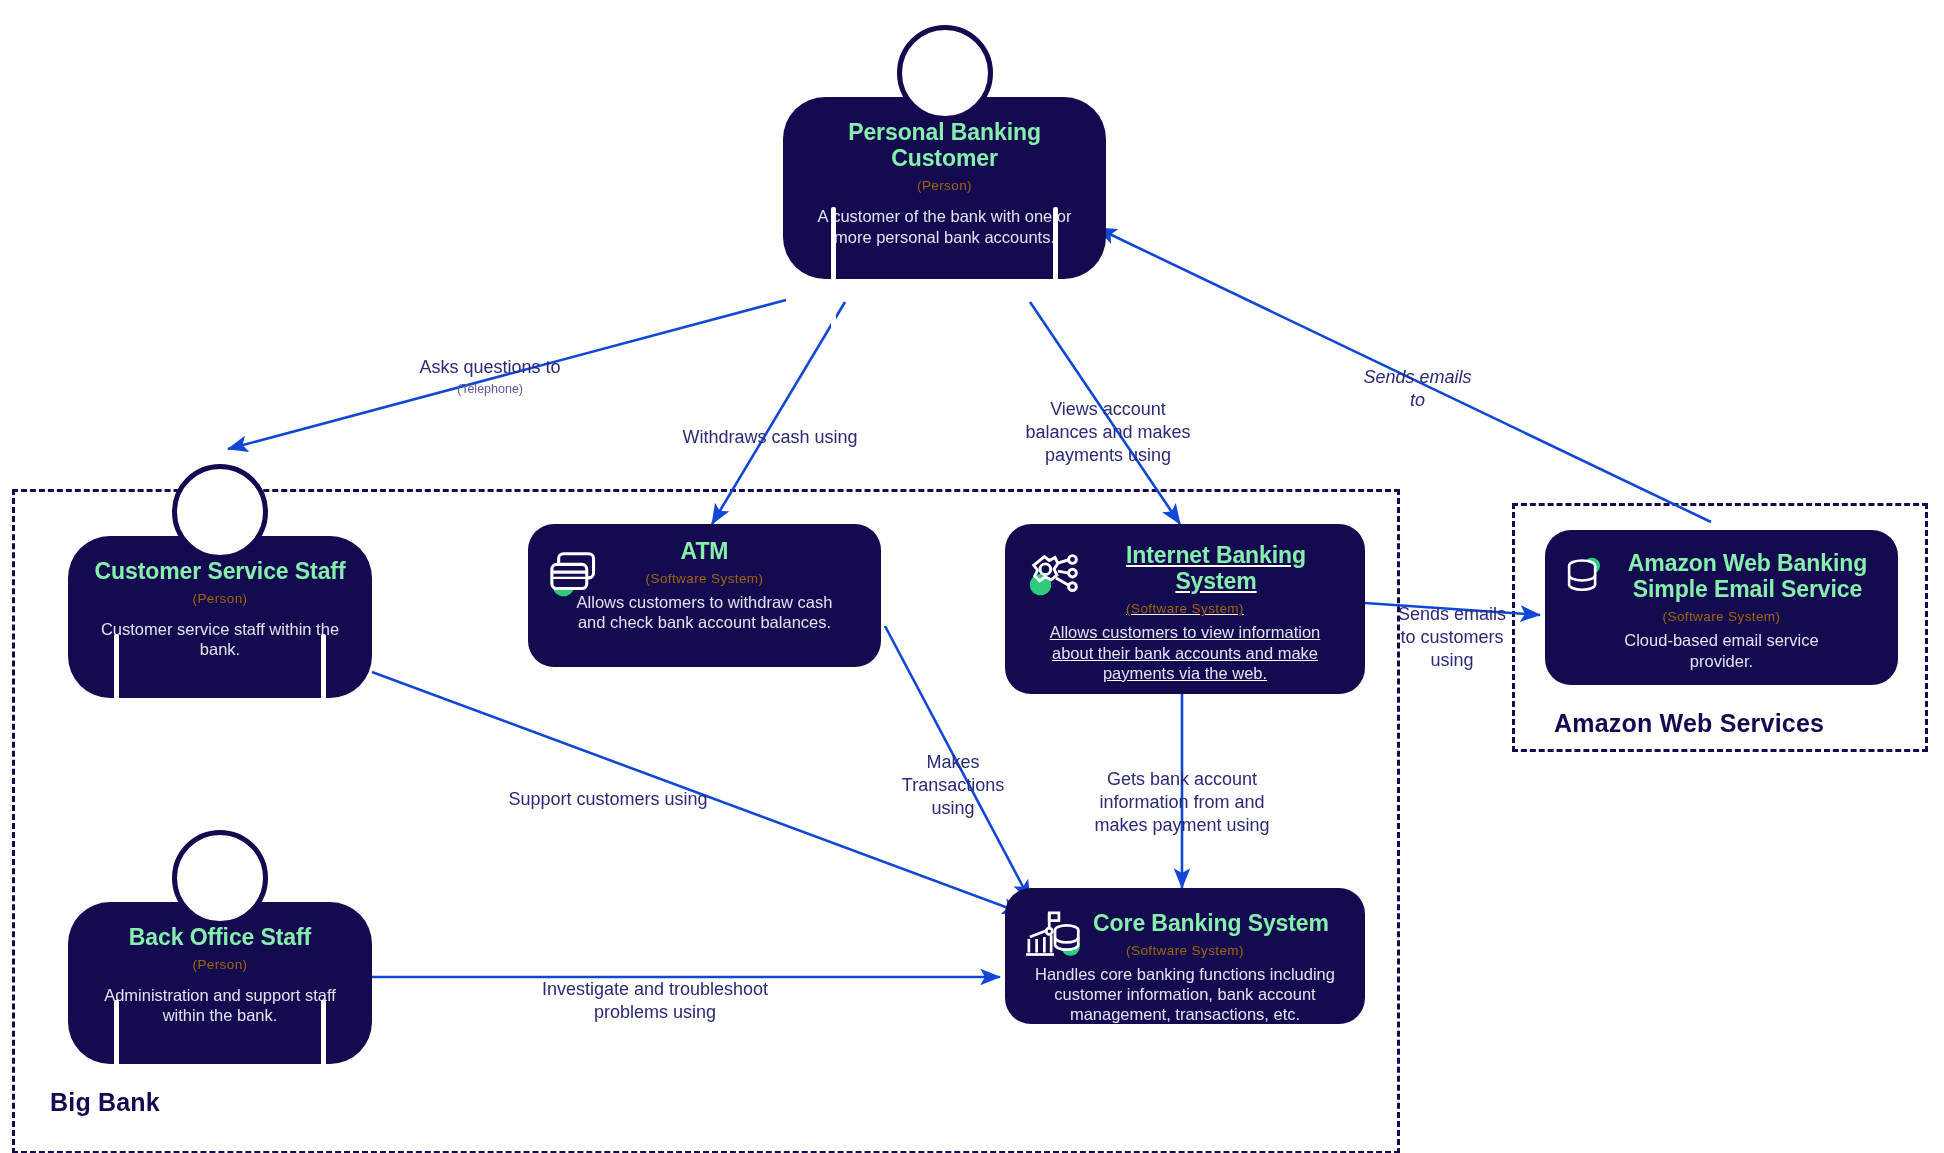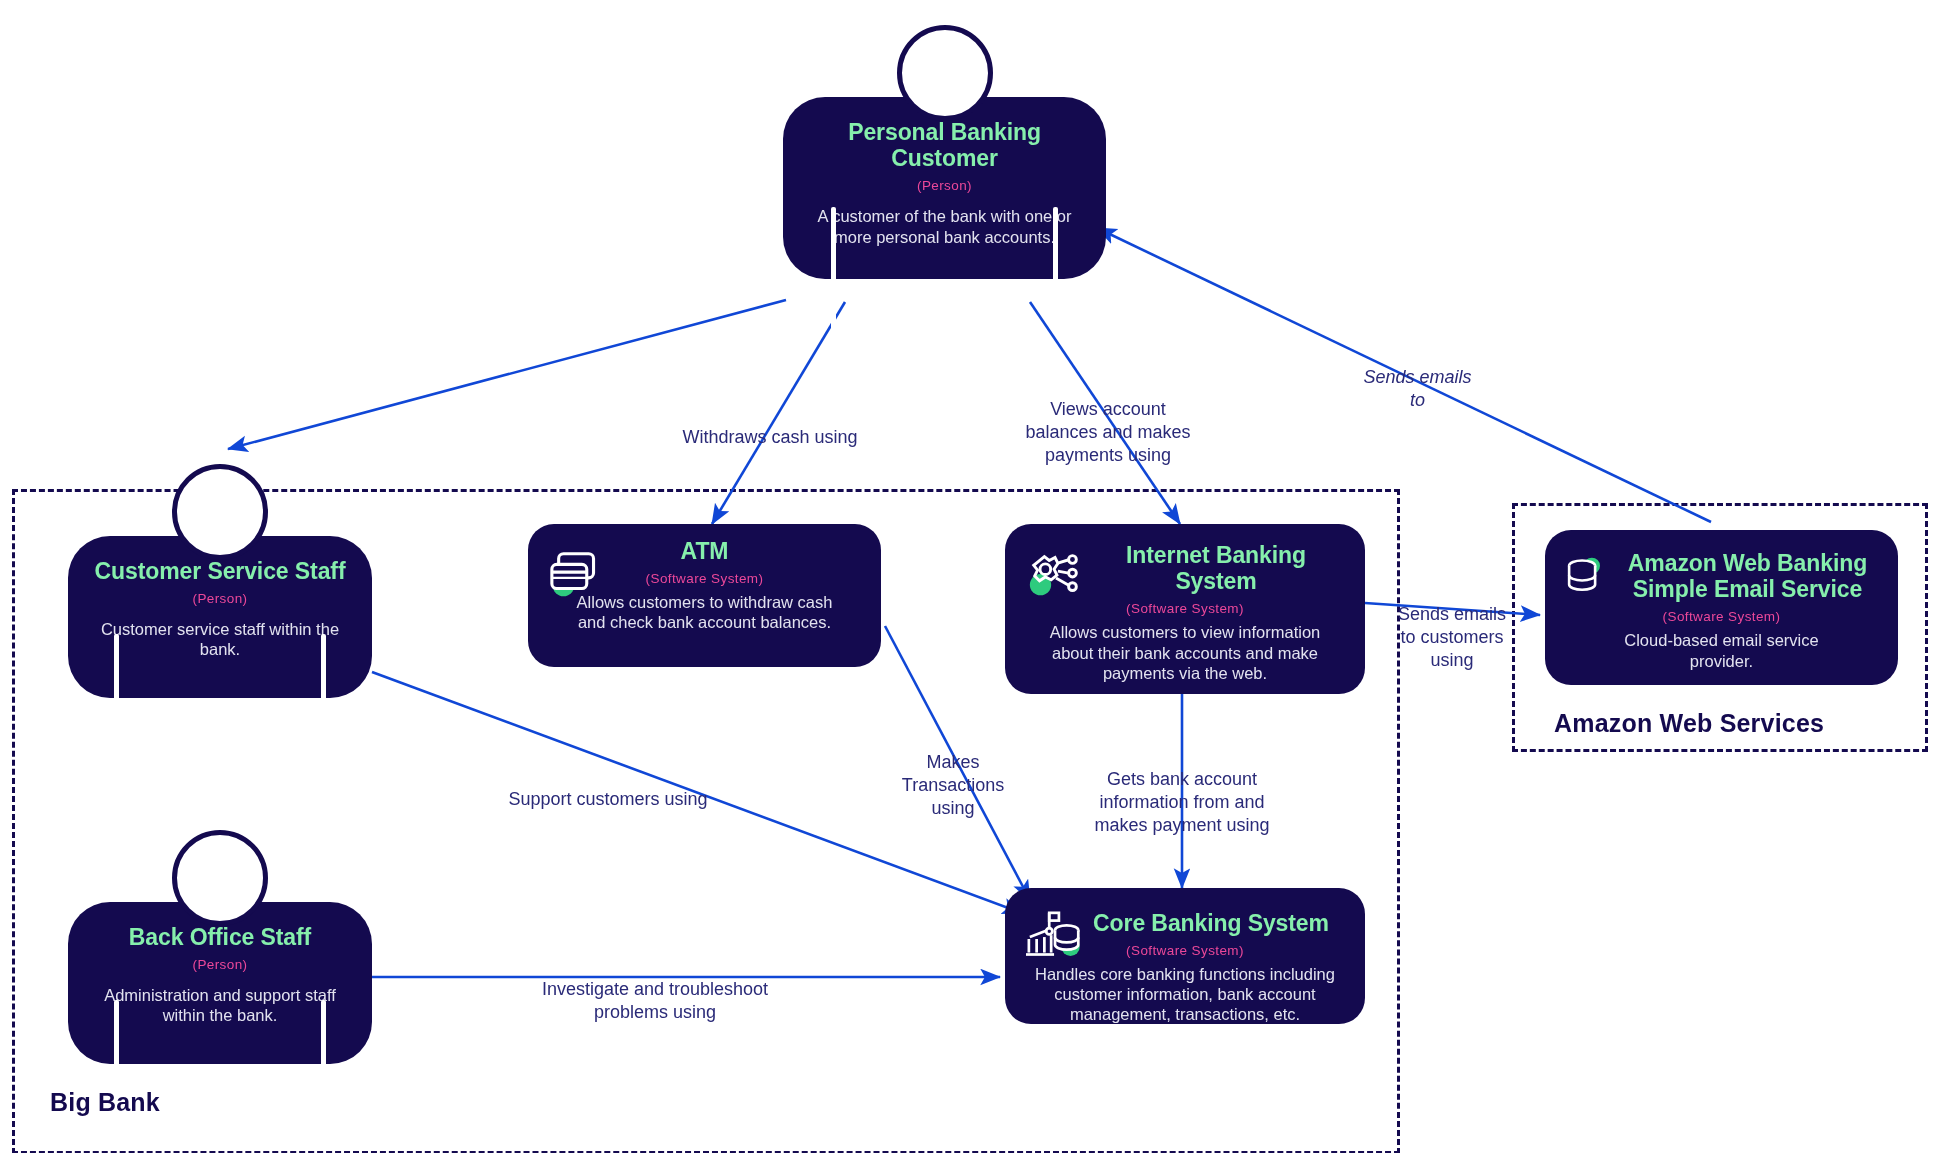--- a/index.html
+++ b/index.html
@@ -107,21 +107,21 @@
   
   .el-name {
     font-weight: bold;
     font-size: 23px;
     line-height: 1.14;
     color: #86efac;
     letter-spacing: -0.1px;
   }
   .el-type {
     font-size: 13.5px;
-    color: #ec4899;
+    color: #a16207;
     margin-top: 7px;
     letter-spacing: 0.4px;
   }
   .el-desc {
     font-size: 16.5px;
     line-height: 1.22;
     color: #e2e2ef;
     margin-top: 6px;
   }
   .person .el-desc { margin-top: 13px; }
@@ -175,20 +175,24 @@
       <line x1="372" y1="672" x2="1022" y2="913"></line>
 
       <line x1="885" y1="626" x2="1030" y2="900"></line>
 
       <line x1="1182" y1="694" x2="1182" y2="888"></line>
 
       <line x1="372" y1="977" x2="1000" y2="977"></line>
     </g>
   </svg>
 
+  <div class="edge-label" style="left:380px; top:333px; width:220px;">
+    <span>Asks questions to</span>
+    <span class="tech">(Telephone)</span>
+  </div>
 
   <div class="edge-label" style="left:655px; top:403px; width:230px;">
     <span>Withdraws cash using</span>
   </div>
 
   <div class="edge-label" style="left:1018px; top:375px; width:180px;">
     <span>Views account balances and makes payments using</span>
   </div>
 
   <div class="edge-label" style="left:1355px; top:343px; width:125px;font-style:italic;">
@@ -254,21 +258,21 @@
       <rect x="11" y="10" width="36" height="25" rx="5" ry="5" fill="none" stroke="#ffffff" stroke-width="3.2"></rect>
       <rect x="4" y="21" width="36" height="25" rx="5" ry="5" fill="#140a4f" stroke="#ffffff" stroke-width="3.2"></rect>
       <line x1="4" y1="29" x2="40" y2="29" stroke="#ffffff" stroke-width="3.2"></line>
       <line x1="4" y1="35" x2="40" y2="35" stroke="#ffffff" stroke-width="2.4"></line>
     </svg>
     <div class="el-name">ATM</div>
     <div class="el-type">(Software System)</div>
     <div class="el-desc" style="padding:0 28px;">Allows customers to withdraw cash and check bank account balances.</div>
   </div>
 
-  <div class="system" style="left:1005px; top:524px; width:360px; height:170px; padding-top:18px;">
+  <div class="system" style="left:1005px; top:524px; width:360px; height:170px; padding-top:18px;text-decoration:underline;">
     <svg class="sysicon" viewBox="0 0 64 64">
       <circle cx="16" cy="42" r="11" fill="#2ecb7e"></circle>
       <path d="M14 18 L20 13 L25 17 L31 14 L34 20 L30 26 L33 32 L27 37 L21 34 L15 38 L10 33 L13 27 L9 22 Z" fill="none" stroke="#ffffff" stroke-width="3"></path>
       <circle cx="21" cy="26" r="5.5" fill="none" stroke="#ffffff" stroke-width="3"></circle>
       <circle cx="49" cy="16" r="4" fill="none" stroke="#ffffff" stroke-width="3"></circle>
       <circle cx="49" cy="30" r="4" fill="none" stroke="#ffffff" stroke-width="3"></circle>
       <circle cx="49" cy="44" r="4" fill="none" stroke="#ffffff" stroke-width="3"></circle>
       <line x1="33" y1="20" x2="46" y2="16" stroke="#ffffff" stroke-width="3"></line>
       <line x1="34" y1="28" x2="45" y2="30" stroke="#ffffff" stroke-width="3"></line>
       <line x1="32" y1="35" x2="46" y2="43" stroke="#ffffff" stroke-width="3"></line>

